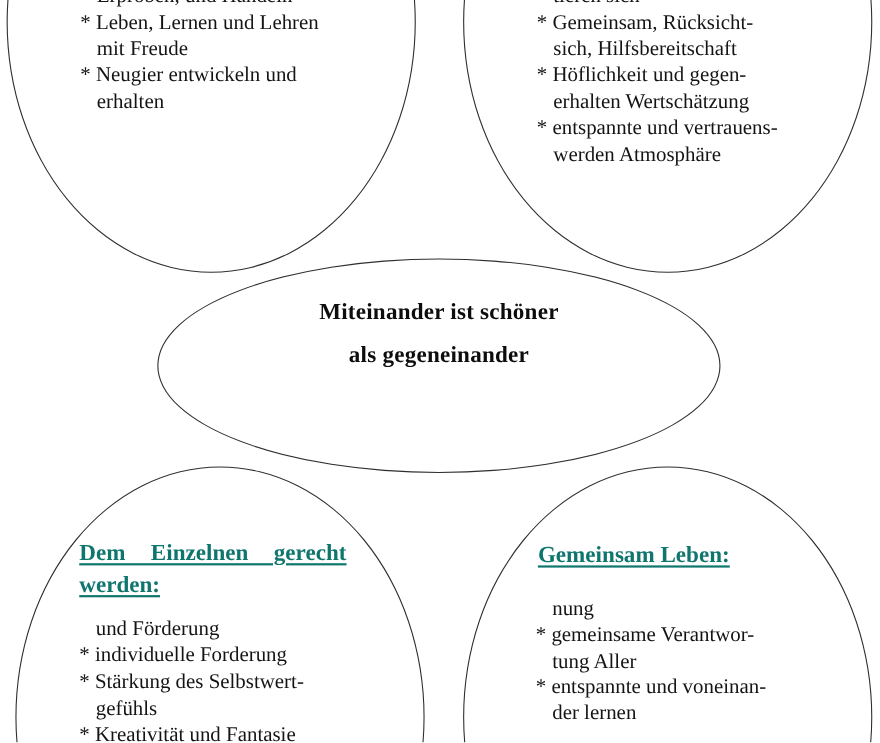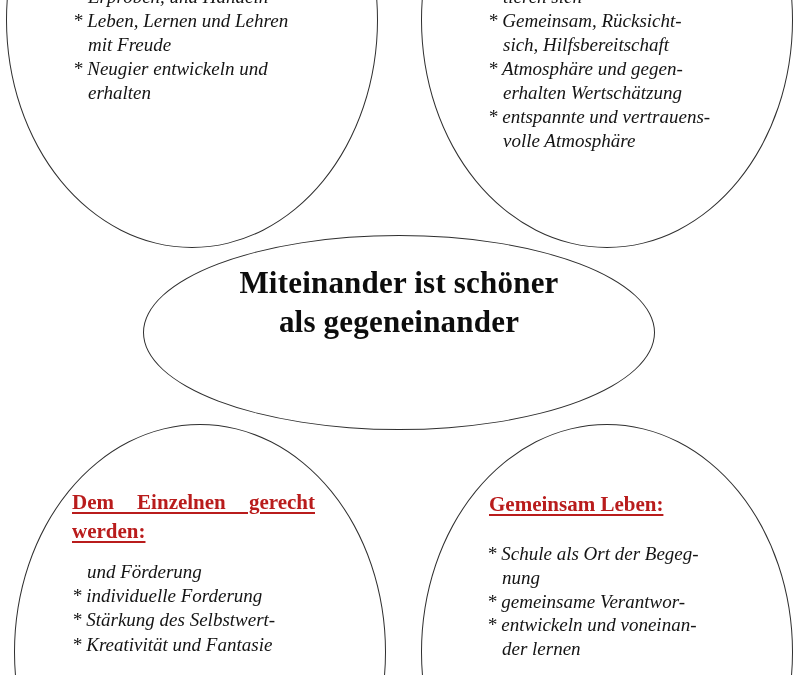--- a/index.html
+++ b/index.html
@@ -23,43 +23,43 @@
   .el-top-right    { left: 421px; top: -208px; width: 372px; height: 456px; }
   .el-center       { left: 143px; top: 235px;  width: 512px; height: 195px; }
   .el-bottom-left  { left: 14px;  top: 424px;  width: 372px; height: 456px; }
   .el-bottom-right { left: 421px; top: 424px;  width: 372px; height: 456px; }
 
   .tb {
     position: absolute;
     font-size: 19px;
     line-height: 24px;
   }
-  .tb .line { white-space: nowrap; font-style: italic; }
+  .tb .line { white-space: nowrap; }
   .tb .line.cont { padding-left: 15px; }
 
   .tb-top-left  { left: 73px;  top: -15px; }
   .tb-top-right { left: 488px; top: -15px; }
 
   .center-title {
     position: absolute;
     left: 143px; top: 264px; width: 512px;
     text-align: center;
     font-weight: bold;
-    font-size: 31px;
+    font-size: 21px;
     line-height: 38.5px;
     color: #0d0d0d;
     letter-spacing: 0.2px;
   }
 
   .ell-title {
     position: absolute;
     font-weight: bold;
     font-size: 21px;
     line-height: 28.5px;
-    color: #b91c1c;
+    color: #0f766e;
   }
   .ell-title .u {
     text-decoration: underline;
     text-decoration-thickness: 2px;
     text-underline-offset: 3px;
   }
   .title-bottom-left { left: 72px; top: 488px; width: 243px; }
   .title-bottom-left .just {
     text-align: justify;
     text-align-last: justify;
@@ -90,43 +90,44 @@
     <div class="line">* Leben, Lernen und Lehren</div>
     <div class="line cont">mit Freude</div>
     <div class="line">* Neugier entwickeln und</div>
     <div class="line cont">erhalten</div>
   </div>
 
   <div class="tb tb-top-right">
     <div class="line cont">tieren sich</div>
     <div class="line">* Gemeinsam, Rücksicht-</div>
     <div class="line cont">sich, Hilfsbereitschaft</div>
-    <div class="line">* Atmosphäre und gegen-</div>
+    <div class="line">* Höflichkeit und gegen-</div>
     <div class="line cont">erhalten Wertschätzung</div>
     <div class="line">* entspannte und vertrauens-</div>
-    <div class="line cont">volle Atmosphäre</div>
+    <div class="line cont">werden Atmosphäre</div>
   </div>
 
   <div class="ell-title title-bottom-left">
     <div class="just"><span class="u">Dem Einzelnen gerecht</span></div>
     <div><span class="u">werden:</span></div>
   </div>
 
   <div class="tb tb-bottom-left">
     <div class="line cont">und Förderung</div>
     <div class="line">* individuelle Forderung</div>
     <div class="line">* Stärkung des Selbstwert-</div>
+    <div class="line cont">gefühls</div>
     <div class="line">* Kreativität und Fantasie</div>
   </div>
 
   <div class="ell-title title-bottom-right">
     <div><span class="u">Gemeinsam Leben:</span></div>
   </div>
 
   <div class="tb tb-bottom-right">
-    <div class="line">* Schule als Ort der Begeg-</div>
     <div class="line cont">nung</div>
     <div class="line">* gemeinsame Verantwor-</div>
-    <div class="line">* entwickeln und voneinan-</div>
+    <div class="line cont">tung Aller</div>
+    <div class="line">* entspannte und voneinan-</div>
     <div class="line cont">der lernen</div>
   </div>
 
 </div>
 
 </body></html>

